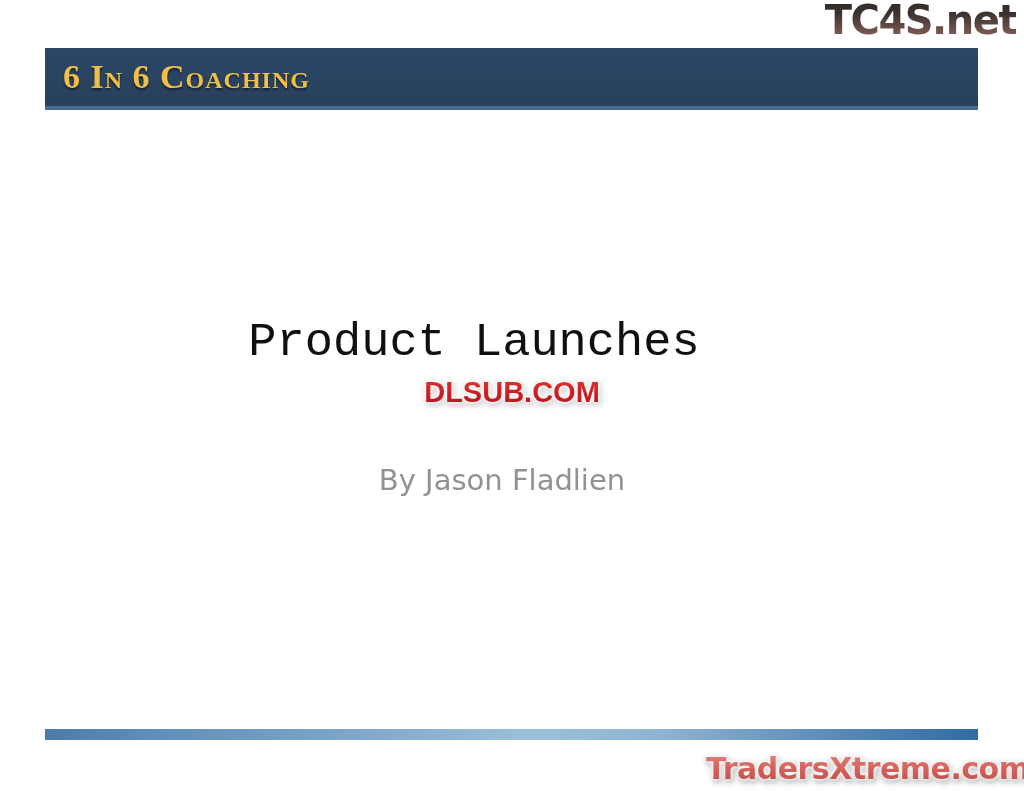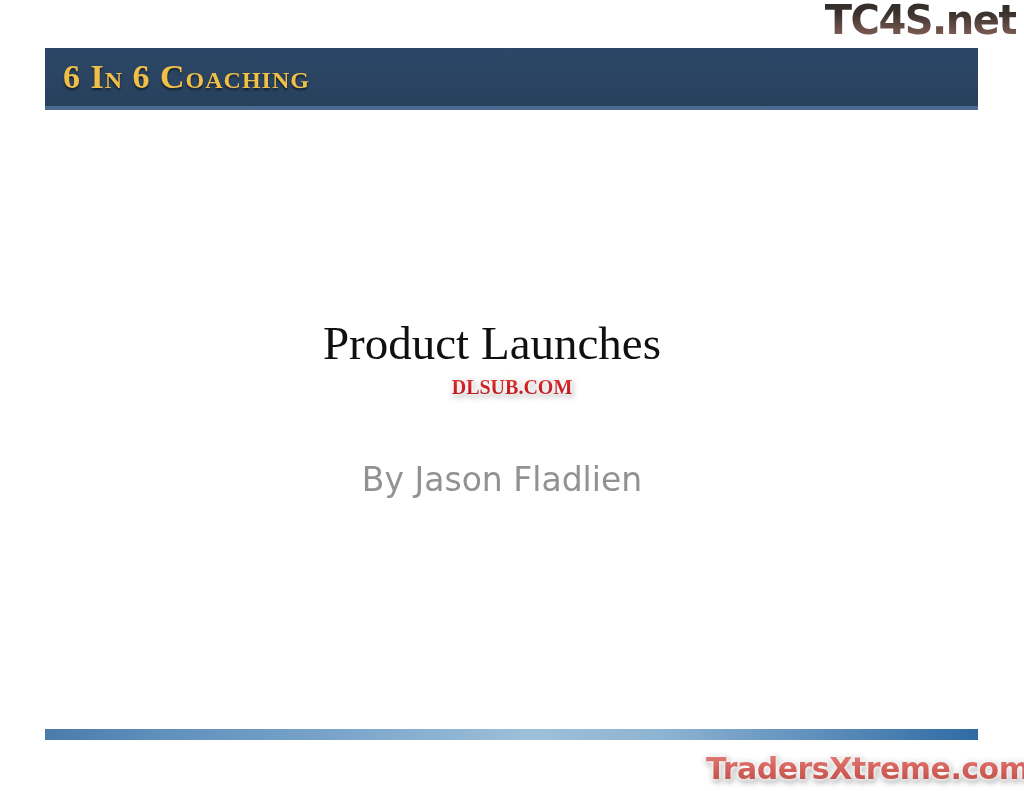--- a/index.html
+++ b/index.html
@@ -77,41 +77,40 @@
     width: 1024px;
     height: 560px;
   }
 
   .slide-title {
     position: absolute;
     left: 0;
     top: 185px;
     width: 948px;
     text-align: center;
-    font-family: Liberation Serif, serif;
+    font-family: Liberation Mono, monospace;
     font-size: 47px;
     font-weight: normal;
     color: #101010;
     line-height: 56px;
     white-space: nowrap;
-    padding-left: 18px;
   }
 
   
   .dlsub-watermark {
     position: absolute;
     left: 0;
     top: 245px;
     width: 1024px;
     text-align: center;
   }
   .dlsub-watermark span {
     display: inline-block;
-    font-family: Liberation Serif, serif;
-    font-size: 20px;
+    font-family: Liberation Sans, sans-serif;
+    font-size: 29px;
     font-weight: bold;
     letter-spacing: 0px;
     color: #cc2229;
     background: linear-gradient(180deg, #e23b32 0%, #cf1f24 45%, #a9161b 100%);
     -webkit-background-clip: text;
     background-clip: text;
     -webkit-text-fill-color: transparent;
     color: transparent;
     padding: 1px 8px 3px 8px;
     text-shadow: none;
@@ -120,21 +119,21 @@
     user-select: none;
   }
 
   .slide-subtitle {
     position: absolute;
     left: 0;
     top: 330px;
     width: 1004px;
     text-align: center;
     font-family: "DejaVu Sans", "Liberation Sans", sans-serif;
-    font-size: 33px;
+    font-size: 29px;
     font-weight: normal;
     color: #929292;
     line-height: 40px;
     white-space: nowrap;
   }
 
   
   .footer-bar {
     position: absolute;
     left: 45px;

